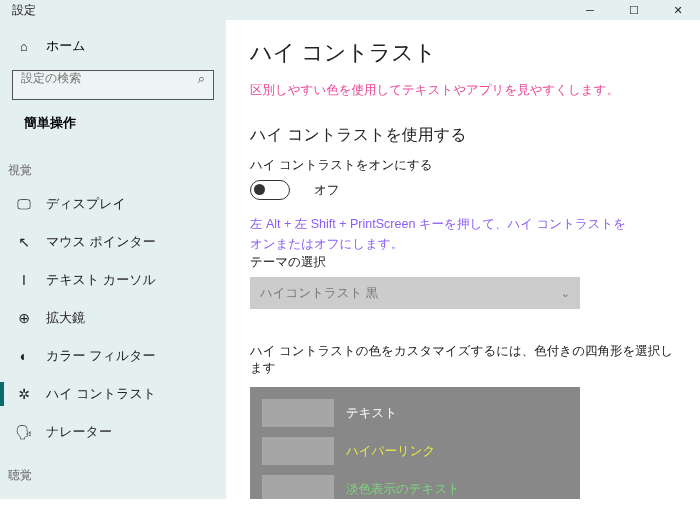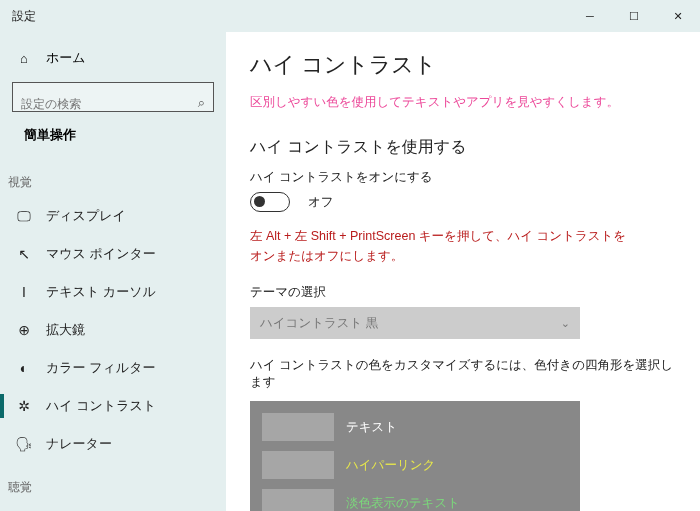--- a/index.html
+++ b/index.html
@@ -1,51 +1,51 @@
 <!DOCTYPE html>
 <html><head>
 <meta charset="utf-8">
 <style>
 * { margin: 0; padding: 0; box-sizing: border-box; font-family: "Yu Gothic UI", "Segoe UI", sans-serif; }
 body { width: 700px; height: 511px; background: #fff; overflow: hidden; position: relative; }
 
-.titlebar { height: 32px; display: flex; align-items: center; background: #e4efef; }
+.titlebar { height: 20px; display: flex; align-items: center; background: #e4efef; }
 .app-title { font-size: 12px; padding-left: 12px; color: #222; }
 .win-controls { margin-left: auto; display: flex; }
 .win-btn { width: 44px; height: 32px; display: flex; align-items: center; justify-content: center; font-size: 11px; color: #222; }
 
 .shell { display: flex; height: calc(511px - 32px); }
 
 .sidebar { width: 226px; background: #e4efef; padding-top: 8px; position: relative; }
 .home-row { display: flex; align-items: center; height: 36px; padding: 0 16px; gap: 14px; font-size: 13px; }
 .home-row .ico { width: 16px; display: inline-flex; justify-content: center; }
 
-.search-box { margin: 6px 12px 10px; height: 30px; border: 1px solid #555; background: #edf4f4; display: flex; align-items: flex-end; padding: 0 8px; }
+.search-box { margin: 6px 12px 10px; height: 30px; border: 1px solid #555; background: #edf4f4; display: flex; align-items: flex-start; padding: 0 8px; }
 .search-box input { flex: 1; border: none; background: transparent; font-size: 12px; outline: none; color: #555; }
 .search-ico { color: #555; font-size: 13px; }
 
 .cat-head { padding: 4px 24px 14px; font-size: 13px; font-weight: 600; }
 .section-label { padding: 16px 8px 6px; font-size: 12px; color: #666; }
 
 .nav-item { display: flex; align-items: center; height: 38px; padding: 0 16px; gap: 14px; font-size: 13px; color: #222; position: relative; }
 .nav-item .ico { width: 16px; display: inline-flex; justify-content: center; font-size: 14px; }
 .nav-item.active::before { content: ""; position: absolute; left: 0; top: 7px; bottom: 7px; width: 4px; background: #0b6a6a; }
 
 .content { flex: 1; padding: 18px 24px 0 24px; overflow: hidden; color: #222; }
 .page-title { font-size: 22px; font-weight: 400; margin-bottom: 14px; }
 .desc { font-size: 12.5px; color: #ec4899; margin-bottom: 26px; }
 .sub-head { font-size: 16px; font-weight: 400; margin-bottom: 11px; }
 .toggle-label { font-size: 12.5px; margin-bottom: 6px; }
-.toggle-row { display: flex; align-items: center; gap: 18px; margin-bottom: 14px; }
+.toggle-row { display: flex; align-items: center; gap: 24px; margin-bottom: 14px; }
 .toggle { width: 40px; height: 20px; border: 1.5px solid #333; border-radius: 10px; position: relative; }
 .toggle .knob { position: absolute; left: 3px; top: 2.5px; width: 11px; height: 11px; border-radius: 50%; background: #333; }
 .toggle-state { font-size: 12.5px; }
-.hint { font-size: 12.5px; color: #b91c1c; margin-bottom: 18px; line-height: 1.6; max-width: 380px; }
+.hint { font-size: 12.5px; color: #8b5cf6; line-height: 1.6; max-width: 380px; }
 .field-label { font-size: 12.5px; margin-bottom: 6px; }
-.dropdown { width: 330px; height: 32px; background: #ccc; color: #777; display: flex; align-items: center; justify-content: space-between; padding: 0 10px; font-size: 12.5px; margin-bottom: 18px; gap: 12px; }
+.dropdown { width: 330px; height: 32px; background: #ccc; color: #777; display: flex; align-items: center; justify-content: space-between; padding: 0 10px; font-size: 12.5px; margin-bottom: 34px; gap: 12px; }
 .dropdown .chev { font-size: 11px; }
 .custom-label { font-size: 12.5px; margin-bottom: 10px; }
 
 .preview { width: 330px; background: #888; padding: 12px; }
 .prow { display: flex; align-items: center; gap: 12px; margin-bottom: 10px; }
 .swatch { width: 72px; height: 28px; background: #a6a6a6; }
 .plabel { font-size: 12.5px; }
 .c-white { color: #fff; }
 .c-yellow { color: #e8e84a; }
 .c-green { color: #7bd87b; }

